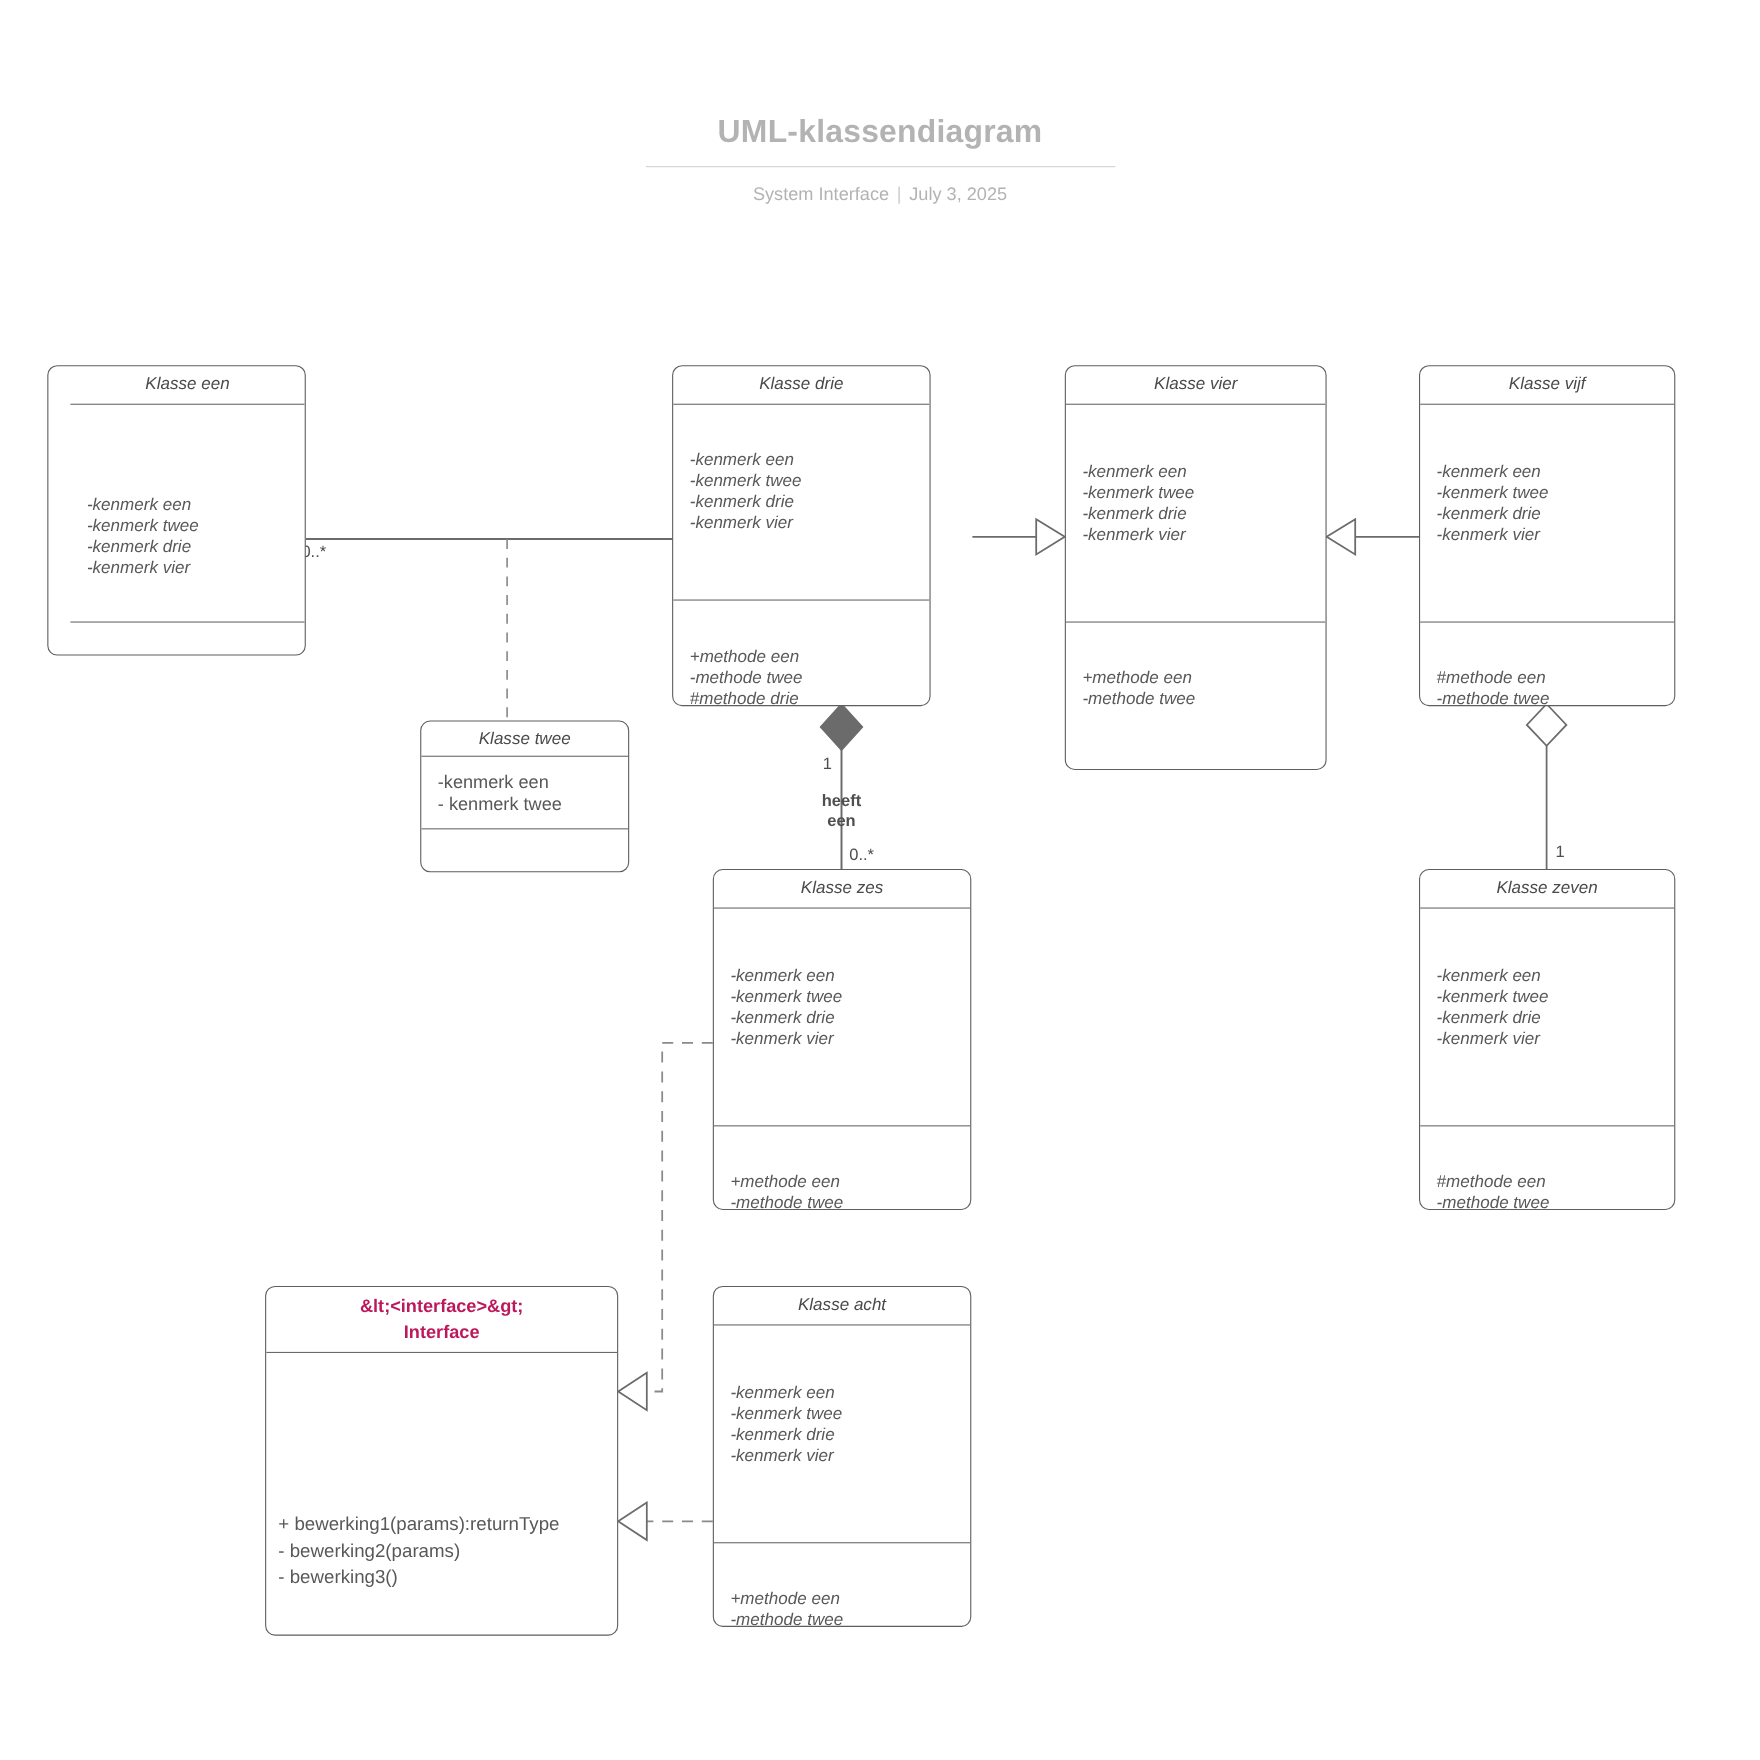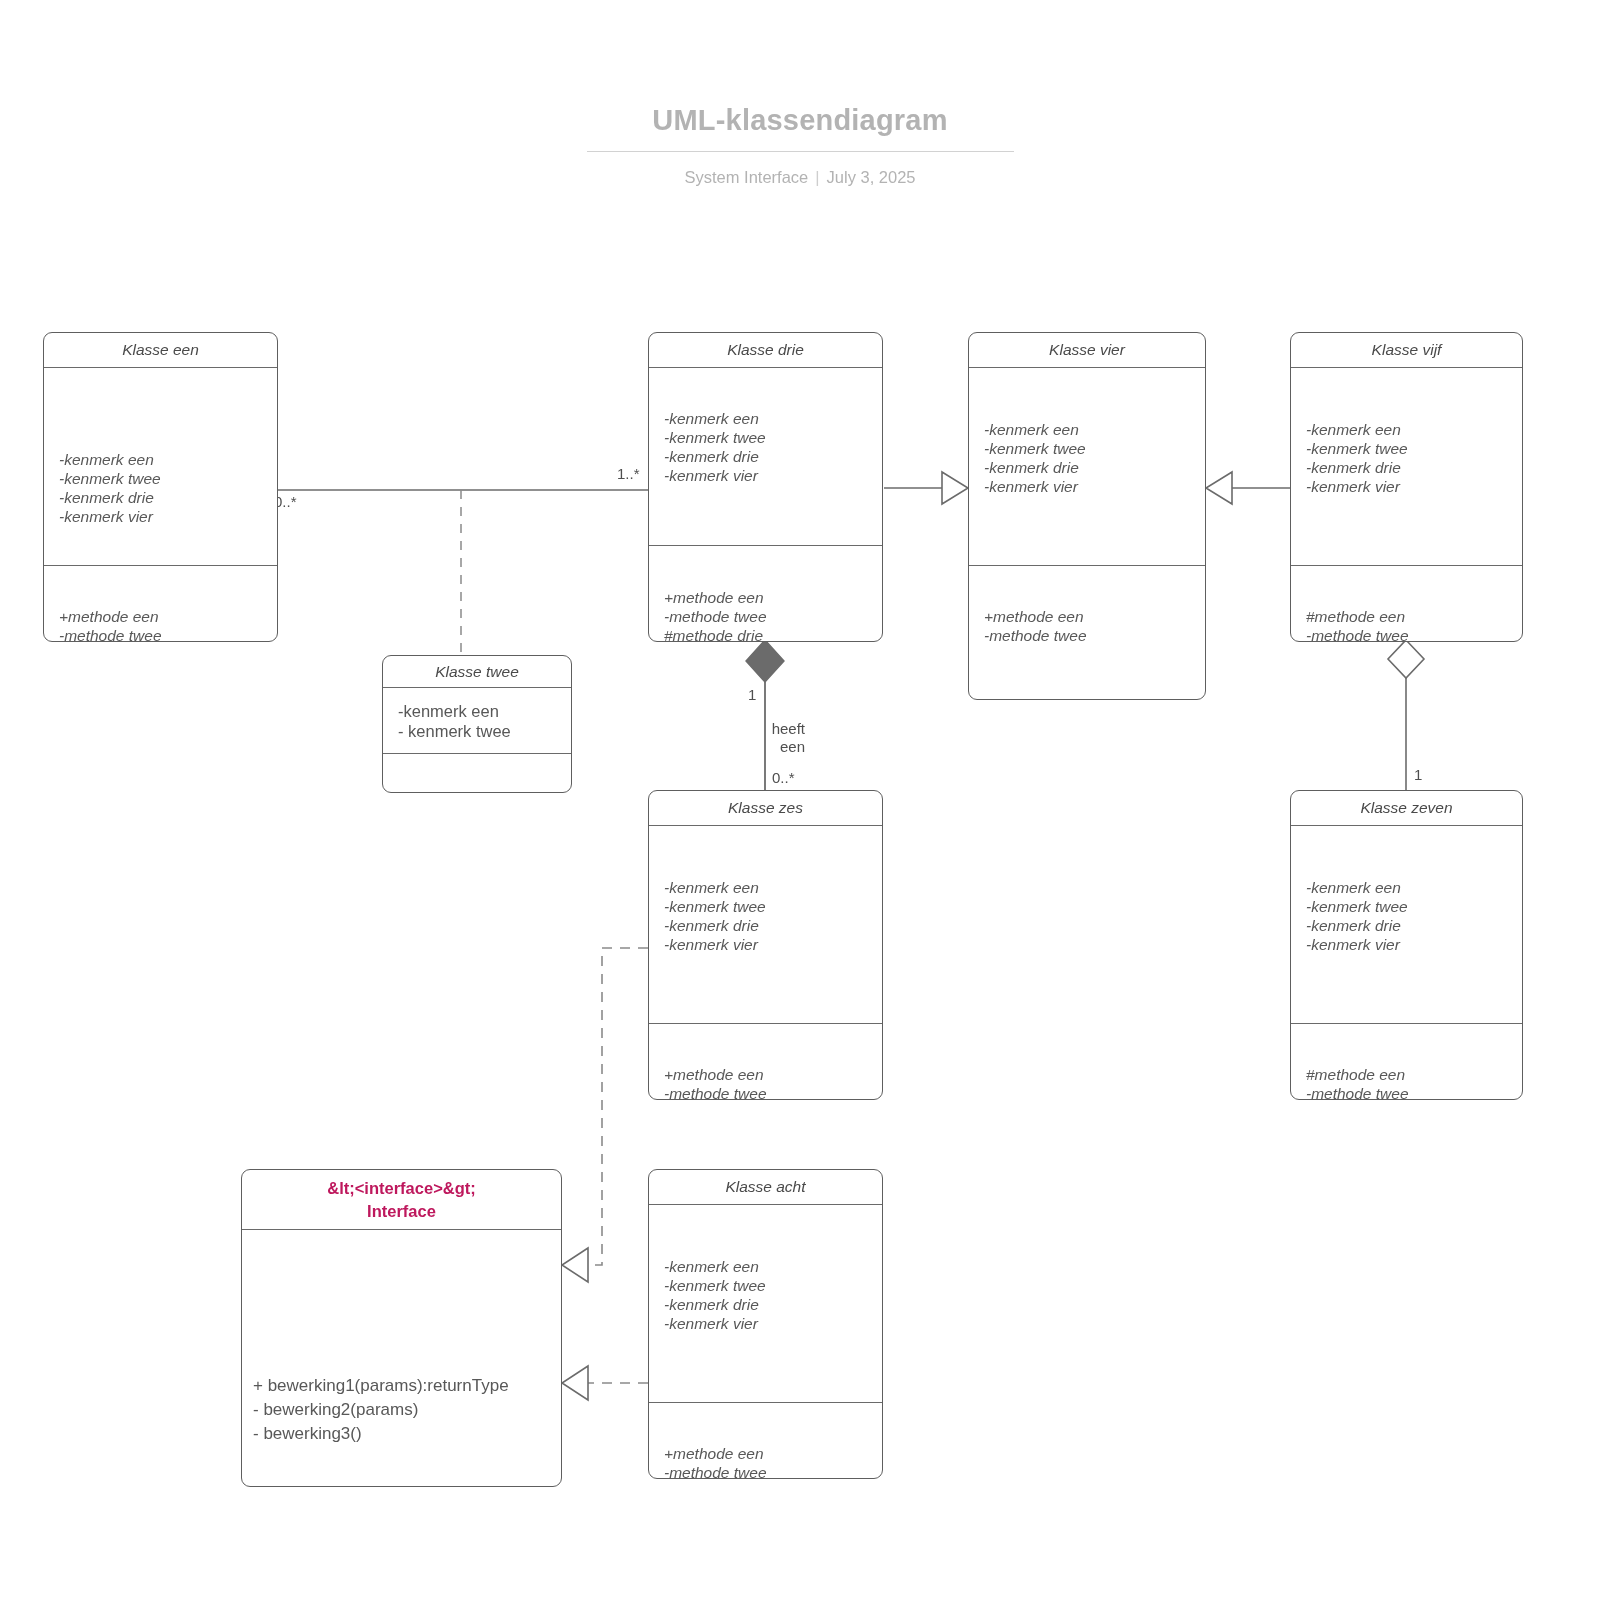--- a/index.html
+++ b/index.html
@@ -127,21 +127,21 @@
 
   
   .edge-label {
     position: absolute;
     font-size: 15px;
     color: #4f4f4f;
     white-space: pre;
     line-height: 18px;
     font-family: "Liberation Sans", sans-serif;
   }
-  .edge-label.center { text-align: right; }
+  .edge-label.center { text-align: center; font-weight: bold; }
 </style>
 </head>
 <body>
 
 <div id="header">
   <h1 id="doc-title">UML-klassendiagram</h1>
   <div id="title-rule"></div>
   <p id="subtitle">
     <span>System Interface</span><span class="sep">|</span><span>July 3, 2025</span>
   </p>
@@ -177,21 +177,21 @@
   <div class="edge-label" style="left:274px; top:493px;">0..*</div>
   <div class="edge-label" style="left:617px; top:465px;">1..*</div>
 
   <div class="edge-label" style="left:748px; top:686px;">1</div>
   <div class="edge-label center" style="left:725px; top:720px; width:80px;">heeft
 een</div>
   <div class="edge-label" style="left:772px; top:769px;">0..*</div>
 
   <div class="edge-label" style="left:1414px; top:766px;">1</div>
 
-  <div class="uml-box" style="left:43px; top:332px; width:235px; height:310px;">
+  <div class="uml-box" style="left:43px; top:332px; width:235px; height:264px;padding-left:20px;">
     <div class="uml-name" style="height:35px;">Klasse een</div>
     <div class="uml-attrs" style="height:198px;">
       <div class="lines" style="top:82px;">-kenmerk een
 -kenmerk twee
 -kenmerk drie
 -kenmerk vier</div>
     </div>
     <div class="uml-ops" style="height:77px;">
       <div class="lines" style="top:41px;">+methode een
 -methode twee</div>
@@ -202,21 +202,21 @@
     <div class="uml-name" style="height:32px;">Klasse twee</div>
     <div class="uml-attrs" style="height:66px;">
       <div class="lines plain" style="top:14px;">-kenmerk een
 - kenmerk twee</div>
     </div>
     <div class="uml-ops" style="height:38px;">
       <div class="lines" style="top:8px;"></div>
     </div>
   </div>
 
-  <div class="uml-box" style="left:648px; top:332px; width:235px; height:310px;">
+  <div class="uml-box" style="left:611px; top:332px; width:235px; height:310px;">
     <div class="uml-name" style="height:35px;">Klasse drie</div>
     <div class="uml-attrs" style="height:178px;">
       <div class="lines" style="top:41px;">-kenmerk een
 -kenmerk twee
 -kenmerk drie
 -kenmerk vier</div>
     </div>
     <div class="uml-ops" style="height:97px;">
       <div class="lines" style="top:42px;">+methode een
 -methode twee

